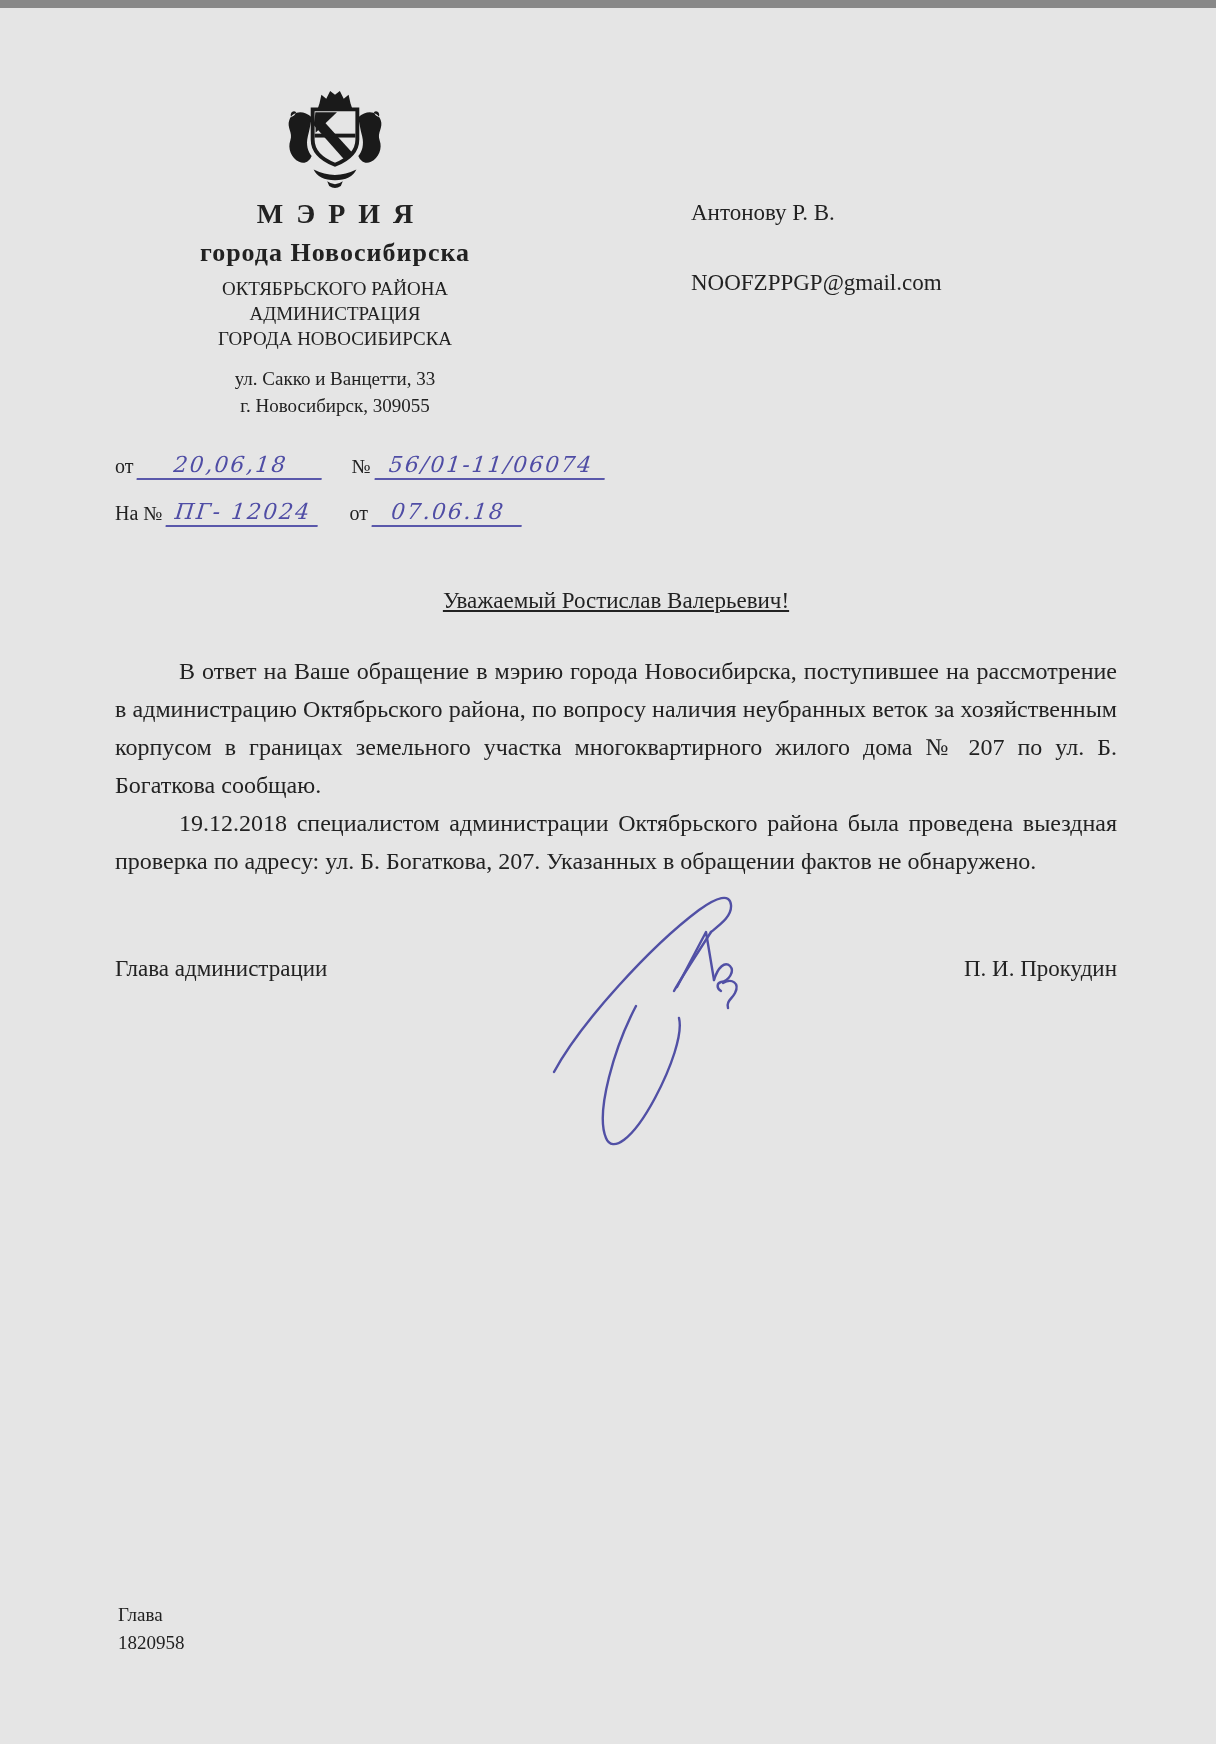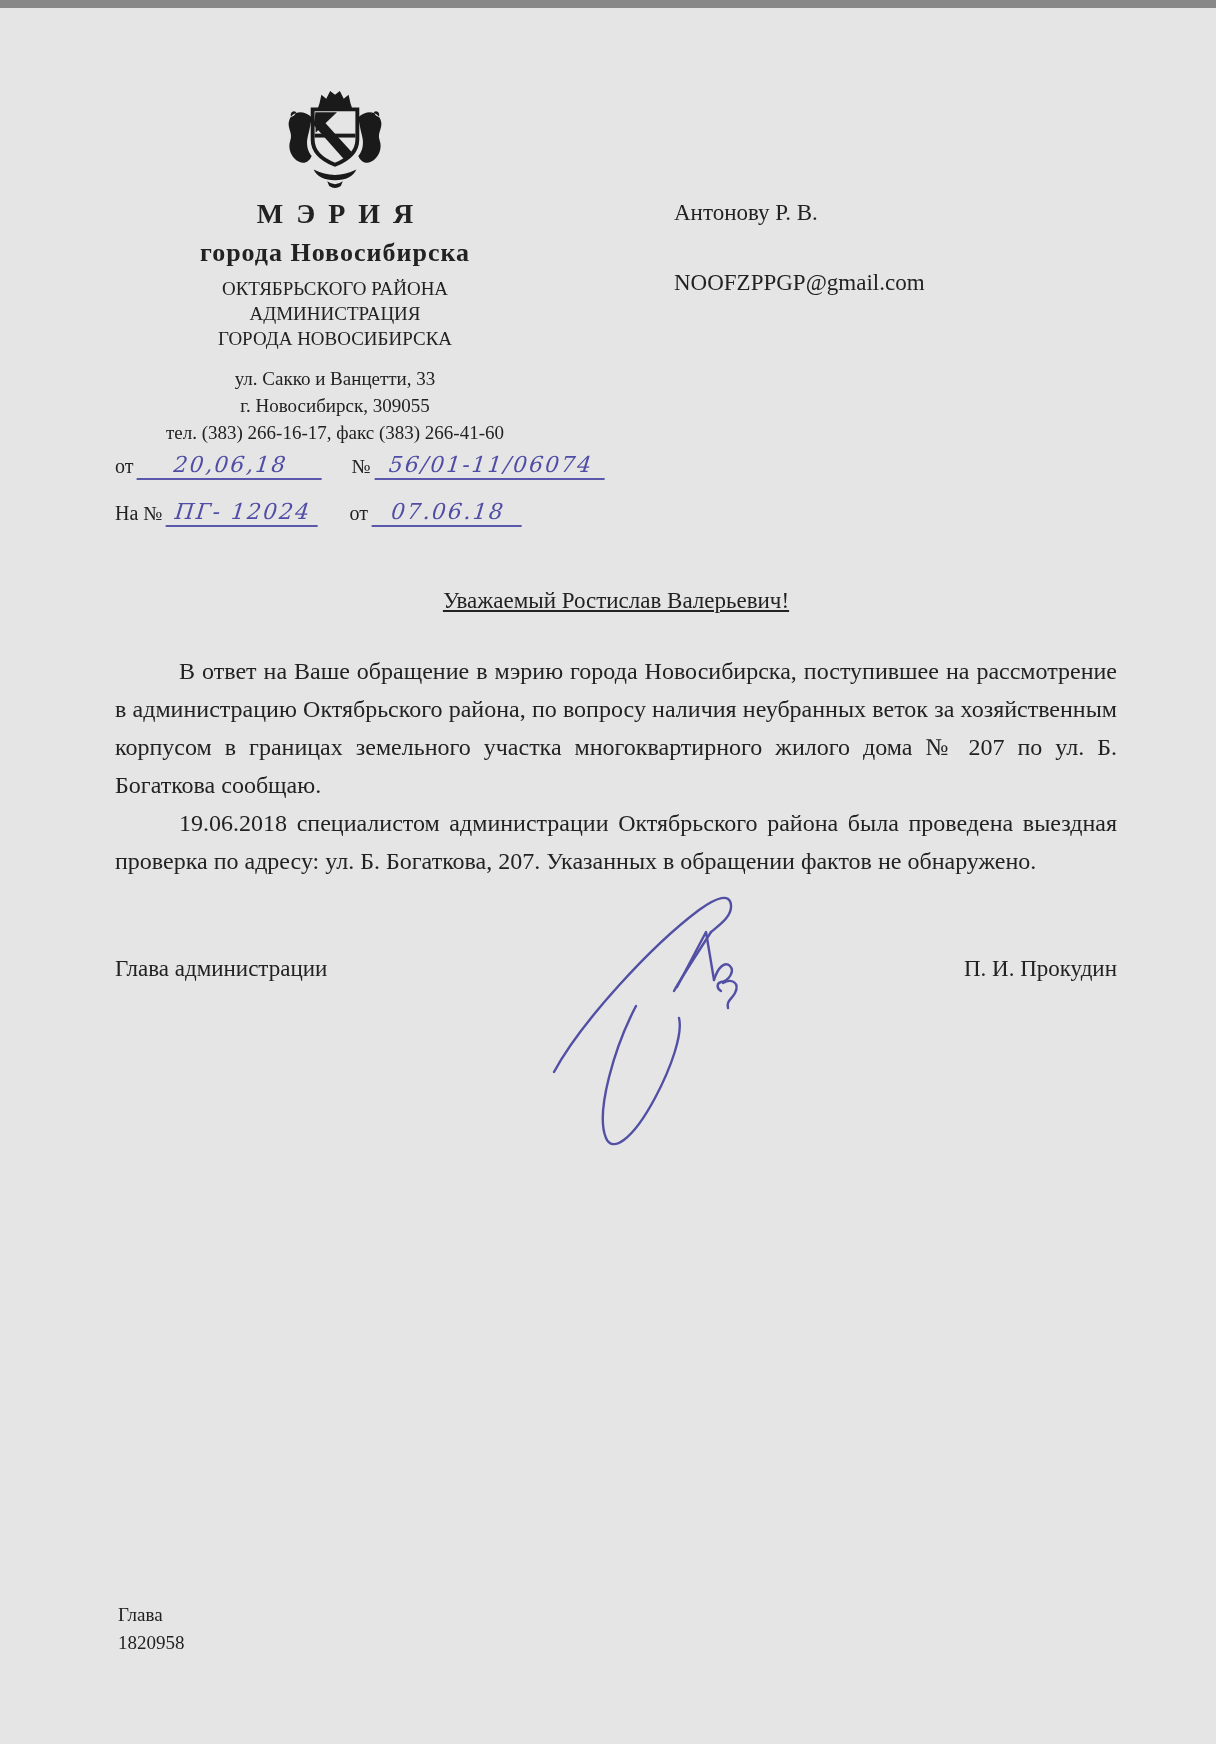--- a/index.html
+++ b/index.html
@@ -40,21 +40,21 @@
     transform:skewX(-6deg);
   }
   .w180 { width:185px; }
   .w225 { width:230px; }
   .w150 { width:152px; }
   .w145 { width:150px; }
   .ref-gap1 { display:inline-block; width:18px; }
   .ref-gap2 { display:inline-block; width:20px; }
 
   
-  .addressee { position:absolute; left:674px; top:192px; font-size:23px; }
+  .addressee { position:absolute; left:691px; top:192px; font-size:23px; }
   .addressee .email { margin-top:44px; }
 
   
   .salutation { position:absolute; left:115px; top:580px; width:1002px; text-align:center; font-size:23px;text-decoration:underline; }
   .body-text { position:absolute; left:115px; top:644px; width:1002px; font-size:24px; line-height:38px; text-align:justify; }
   .body-text p { text-indent:64px; margin:0; }
 
   
   .sign-row { position:absolute; left:115px; top:948px; width:1002px; display:flex; justify-content:space-between; font-size:23px;font-family:Liberation Serif, serif; }
   .signature-svg { position:absolute; left:533px; top:812px; width:216px; height:332px; }
@@ -95,21 +95,20 @@
     <div class="org-sub">
       <div>ОКТЯБРЬСКОГО РАЙОНА</div>
       <div>АДМИНИСТРАЦИЯ</div>
       <div>ГОРОДА НОВОСИБИРСКА</div>
     </div>
   </div>
 
   <div class="addr-block">
     <div>ул. Сакко и Ванцетти, 33</div>
     <div>г. Новосибирск, 309055</div>
-    <div>тел. (383) 266-16-17, факс (383) 266-41-60</div>
   </div>
 
   <div class="ref-line l1">
     <span class="ref-label">от</span>
     <span class="hw-field w180">20,06,18</span>
     <span class="ref-gap1"></span>
     <span class="ref-label">№</span>
     <span class="hw-field w225">56/01-11/06074</span>
   </div>
 
@@ -123,21 +122,21 @@
 
   <div class="addressee">
     <div>Антонову Р. В.</div>
     <div class="email">NOOFZPPGP@gmail.com</div>
   </div>
 
   <div class="salutation">Уважаемый Ростислав Валерьевич!</div>
 
   <div class="body-text">
     <p>В ответ на Ваше обращение в мэрию города Новосибирска, поступившее на рассмотрение в администрацию Октябрьского района, по вопросу наличия неубранных веток за хозяйственным корпусом в границах земельного участка многоквартирного жилого дома № 207 по ул. Б. Богаткова сообщаю.</p>
-    <p>19.06.2018 специалистом администрации Октябрьского района была проведена выездная проверка по адресу: ул. Б. Богаткова, 207. Указанных в обращении фактов не обнаружено.</p>
+    <p>19.12.2018 специалистом администрации Октябрьского района была проведена выездная проверка по адресу: ул. Б. Богаткова, 207. Указанных в обращении фактов не обнаружено.</p>
   </div>
 
   <svg class="signature-svg" viewBox="0 0 216 332" aria-hidden="true">
     <g fill="none" stroke="#5150a5" stroke-width="2.4" stroke-linecap="round" stroke-linejoin="round">
 
       <path d="M21,252 C48,202 118,126 166,90 C184,77 197,73 198,85 C199,96 188,104 178,112"></path>
 
       <path d="M178,112 C164,134 150,155 141,171"></path>
       <path d="M144,167 L173,112 L181,160"></path>
 

